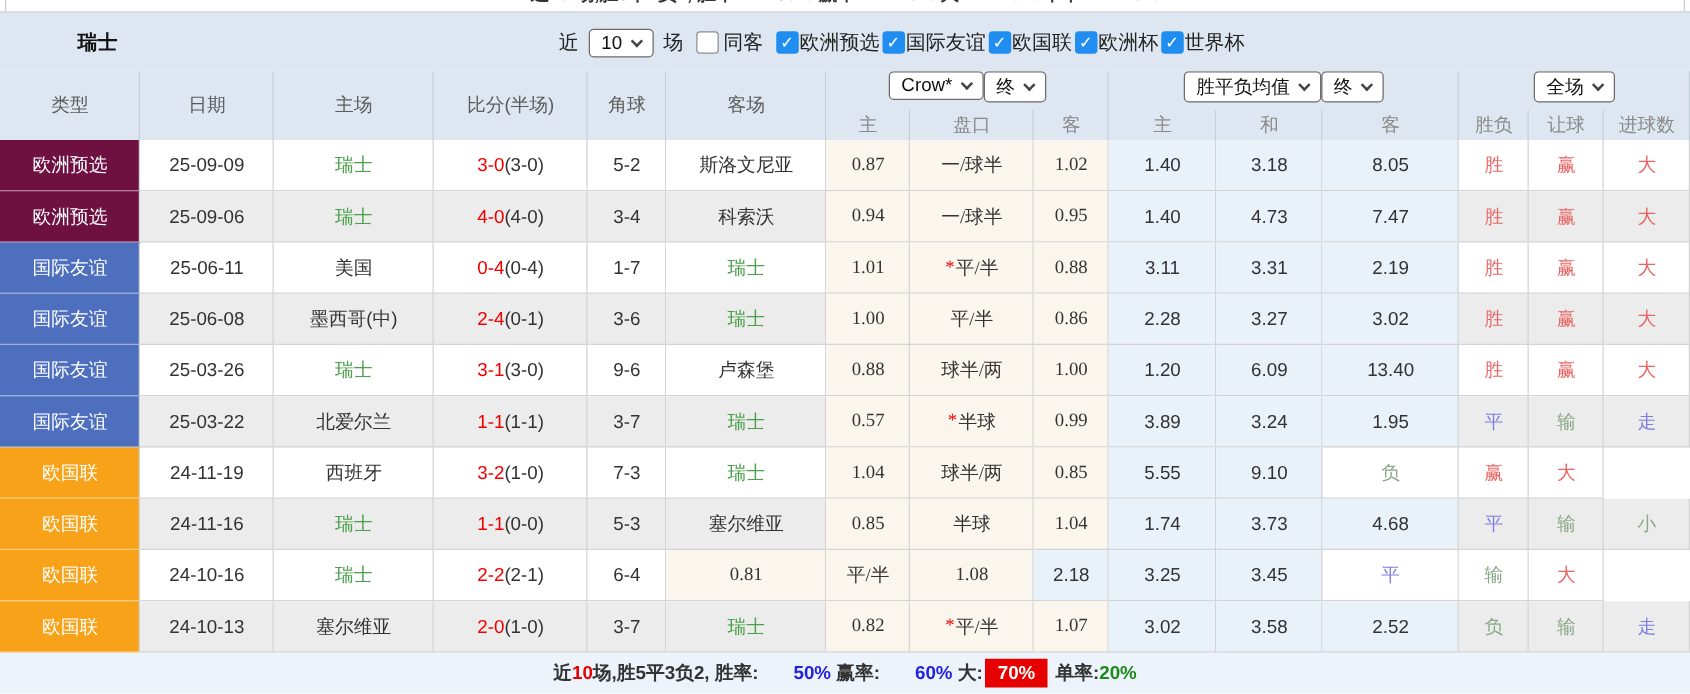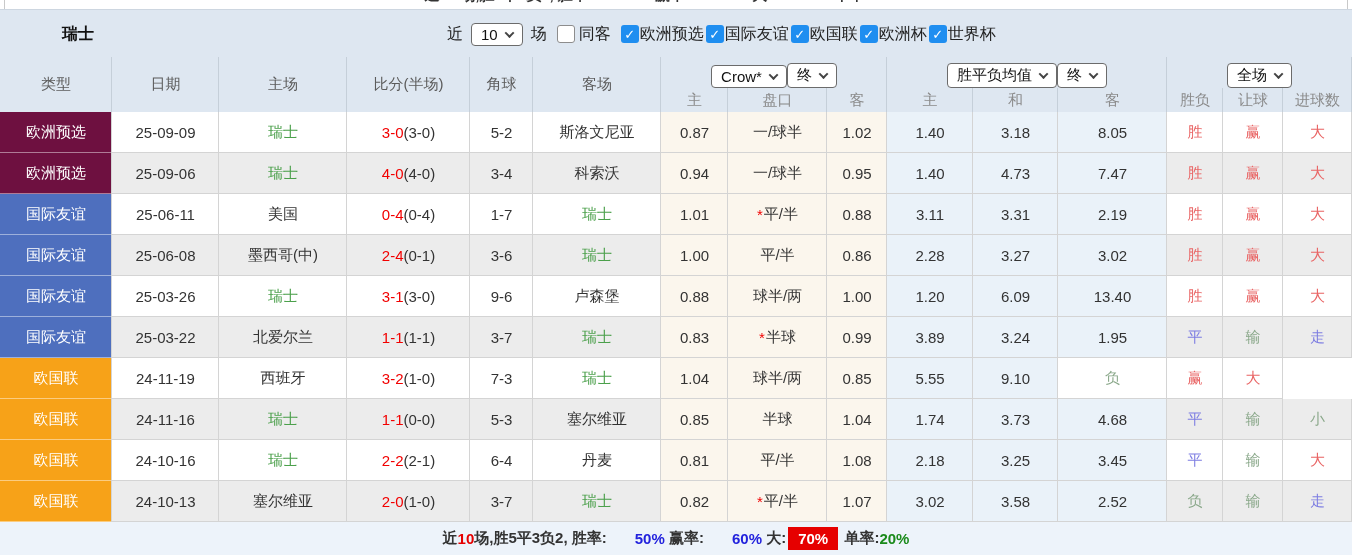--- a/index.html
+++ b/index.html
@@ -28,28 +28,28 @@
   .chev{width:7px;height:7px;border-right:2px solid #444;border-bottom:2px solid #444;transform:rotate(45deg) translate(-1px,-1px);display:inline-block;}
   .cb{width:18px;height:18px;border-radius:3px;display:inline-flex;align-items:center;justify-content:center;flex:0 0 auto;cursor:pointer;}
   .cb.unchecked{background:#fff;border:1px solid #8d8d8d;}
   .cb.checked{background:#1f8ef0;color:#fff;font-size:13px;font-weight:bold;}
   .comp-item{display:inline-flex;align-items:center;margin-left:2px;}
   .comp-item .cb{margin-right:1px;}
   .gap8{width:8px;}.gap10{width:10px;}.gap4{width:4px;}
   
   .thead{display:grid;grid-template-columns:var(--grid-cols);grid-template-rows:31px 24px;background:var(--hdr-bg);}
   .th-left{grid-row:1/3;display:flex;align-items:center;justify-content:center;font-size:15px;color:#5c5c5c;box-shadow:inset -1px 0 #c5cfd9;}
-  .th-group{grid-row:1;display:flex;align-items:flex-end;justify-content:center;gap:0;box-shadow:inset -1px 0 #c5cfd9;}
+  .th-group{grid-row:1;display:flex;align-items:flex-start;justify-content:center;gap:0;box-shadow:inset -1px 0 #c5cfd9;}
   .th-sub{grid-row:2;display:flex;align-items:center;justify-content:center;font-size:15px;color:#8a8a8a;box-shadow:inset -1px 0 #c5cfd9;}
   .thead-wrap{box-shadow:inset 0 -1px #bfcad5;}
   
   .trow{display:grid;grid-template-columns:var(--grid-cols);height:41px;background:#fff;}
   .trow.alt{background:var(--altrow);}
   .td{display:flex;align-items:center;justify-content:center;font-size:15px;box-shadow:inset -1px 0 #d4d4d4,inset 0 -1px #d4d4d4;overflow:hidden;white-space:nowrap;}
-  .td.cream{background:var(--cream);}
+  .td.cream{background:var(--cream);font-family:Liberation Serif, serif;}
   .td.lblue{background:var(--lblue);}
   .td.badge{color:#fff;box-shadow:inset -1px 0 #d4d4d4,inset 0 -1px rgba(255,255,255,.45);}
   .team-green{color:#4ba04b;}
   .score-main{color:#f20000;}
   .score-half{color:#333;}
   .star{color:#f20000;margin-right:1px;}
   
   .bottom-strip{height:33px;background:#edf3fa;display:flex;align-items:center;justify-content:center;font-size:15px;font-weight:bold;white-space:pre;}
   .seg-plain{color:#333;}
   .seg-red{color:#e60000;}
@@ -255,21 +255,21 @@
       <div class="trow alt">
         <div class="td badge" style="background: rgb(78, 111, 190);">国际友谊</div>
         <div class="td">25-03-22</div>
         <div class="td">北爱尔兰</div>
         <div class="td">
           <span class="score-main">1-1</span>
           <span class="score-half">(1-1)</span>
         </div>
         <div class="td">3-7</div>
         <div class="td team-green">瑞士</div>
-        <div class="td cream">0.83</div>
+        <div class="td cream">0.57</div>
         <div class="td cream"><span class="star">*</span>半球</div>
         <div class="td cream">0.99</div>
         <div class="td lblue">3.89</div>
         <div class="td lblue">3.24</div>
         <div class="td lblue">1.95</div>
         <div class="td" style="color: rgb(125, 125, 226);">平</div>
         <div class="td" style="color: rgb(138, 168, 138);">输</div>
         <div class="td" style="color: rgb(125, 125, 226);">走</div>
       </div>
       <div class="trow">
@@ -313,21 +313,20 @@
       </div>
       <div class="trow">
         <div class="td badge" style="background: rgb(247, 162, 24);">欧国联</div>
         <div class="td">24-10-16</div>
         <div class="td team-green">瑞士</div>
         <div class="td">
           <span class="score-main">2-2</span>
           <span class="score-half">(2-1)</span>
         </div>
         <div class="td">6-4</div>
-        <div class="td">丹麦</div>
         <div class="td cream">0.81</div>
         <div class="td cream">平/半</div>
         <div class="td cream">1.08</div>
         <div class="td lblue">2.18</div>
         <div class="td lblue">3.25</div>
         <div class="td lblue">3.45</div>
         <div class="td" style="color: rgb(125, 125, 226);">平</div>
         <div class="td" style="color: rgb(138, 168, 138);">输</div>
         <div class="td" style="color: rgb(233, 101, 101);">大</div>
       </div>

